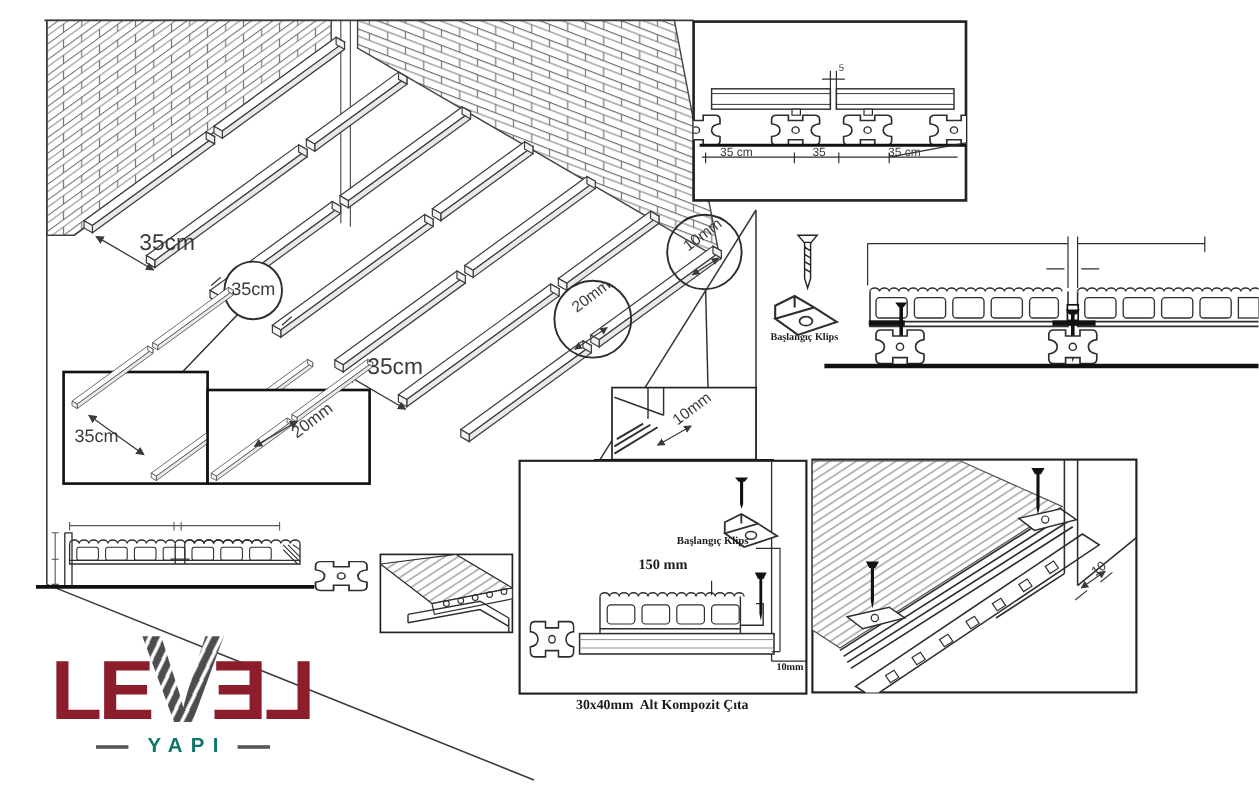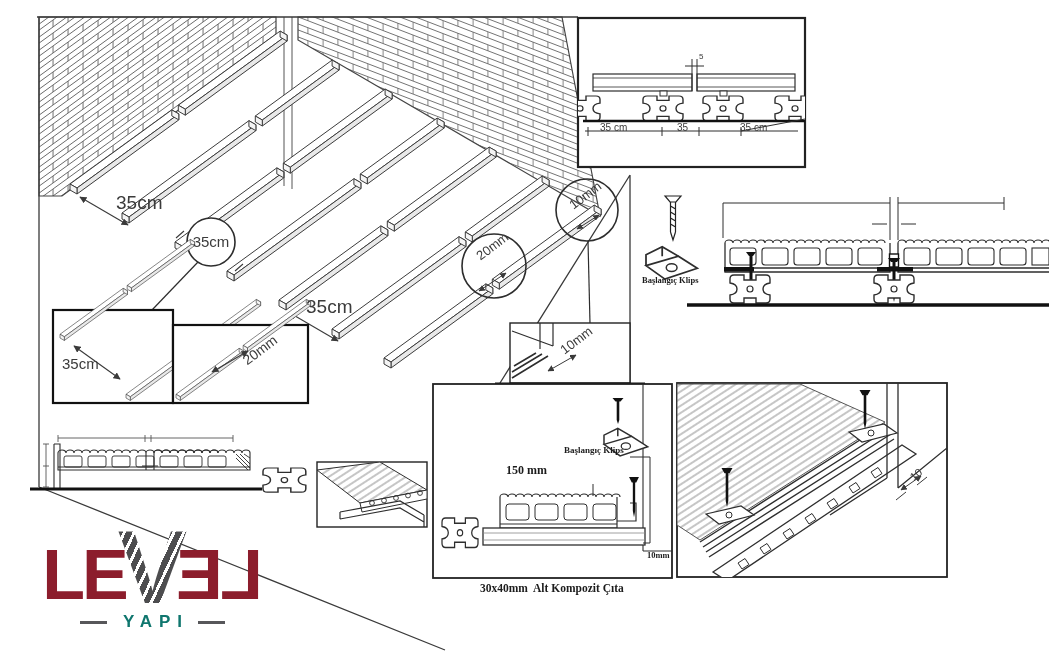--- a/index.html
+++ b/index.html
@@ -314,21 +314,21 @@
   <div class="lbl rot" style="left:558px;top:346px;font-size:13px;">10mm</div>
 
   <div class="lbl" style="left:699px;top:53px;font-size:8px;">5</div>
   <div class="lbl" style="left:600px;top:123px;font-size:10px;">35 cm</div>
   <div class="lbl" style="left:677px;top:123px;font-size:10px;">35</div>
   <div class="lbl" style="left:740px;top:123px;font-size:10px;">35 cm</div>
 
   <div class="lbl b" style="left:642px;top:276px;font-size:8.5px;">Başlangıç Klips</div>
 
   <div class="lbl b" style="left:564px;top:446px;font-size:9px;">Başlangıç Klips</div>
-  <div class="lbl b" style="left:506px;top:464px;font-size:12px;">150 mm</div>
+  <div class="lbl b" style="left:532px;top:464px;font-size:12px;">150 mm</div>
   <div class="lbl b pre" style="left:480px;top:543px;font-size:11.5px;">30x40mm  Alt Kompozit Çıta</div>
   <div class="lbl b" style="left:647px;top:551px;font-size:8.5px;">10mm</div>
   <div class="lbl rot" style="left:908px;top:474px;font-size:11px;">10</div>
 
   <div id="logo">
     <div class="logo-word">
       <span class="lr">L</span>
         <span class="lr">E</span>
         <span class="lv">V</span>
         <span class="lr mir">E</span>

